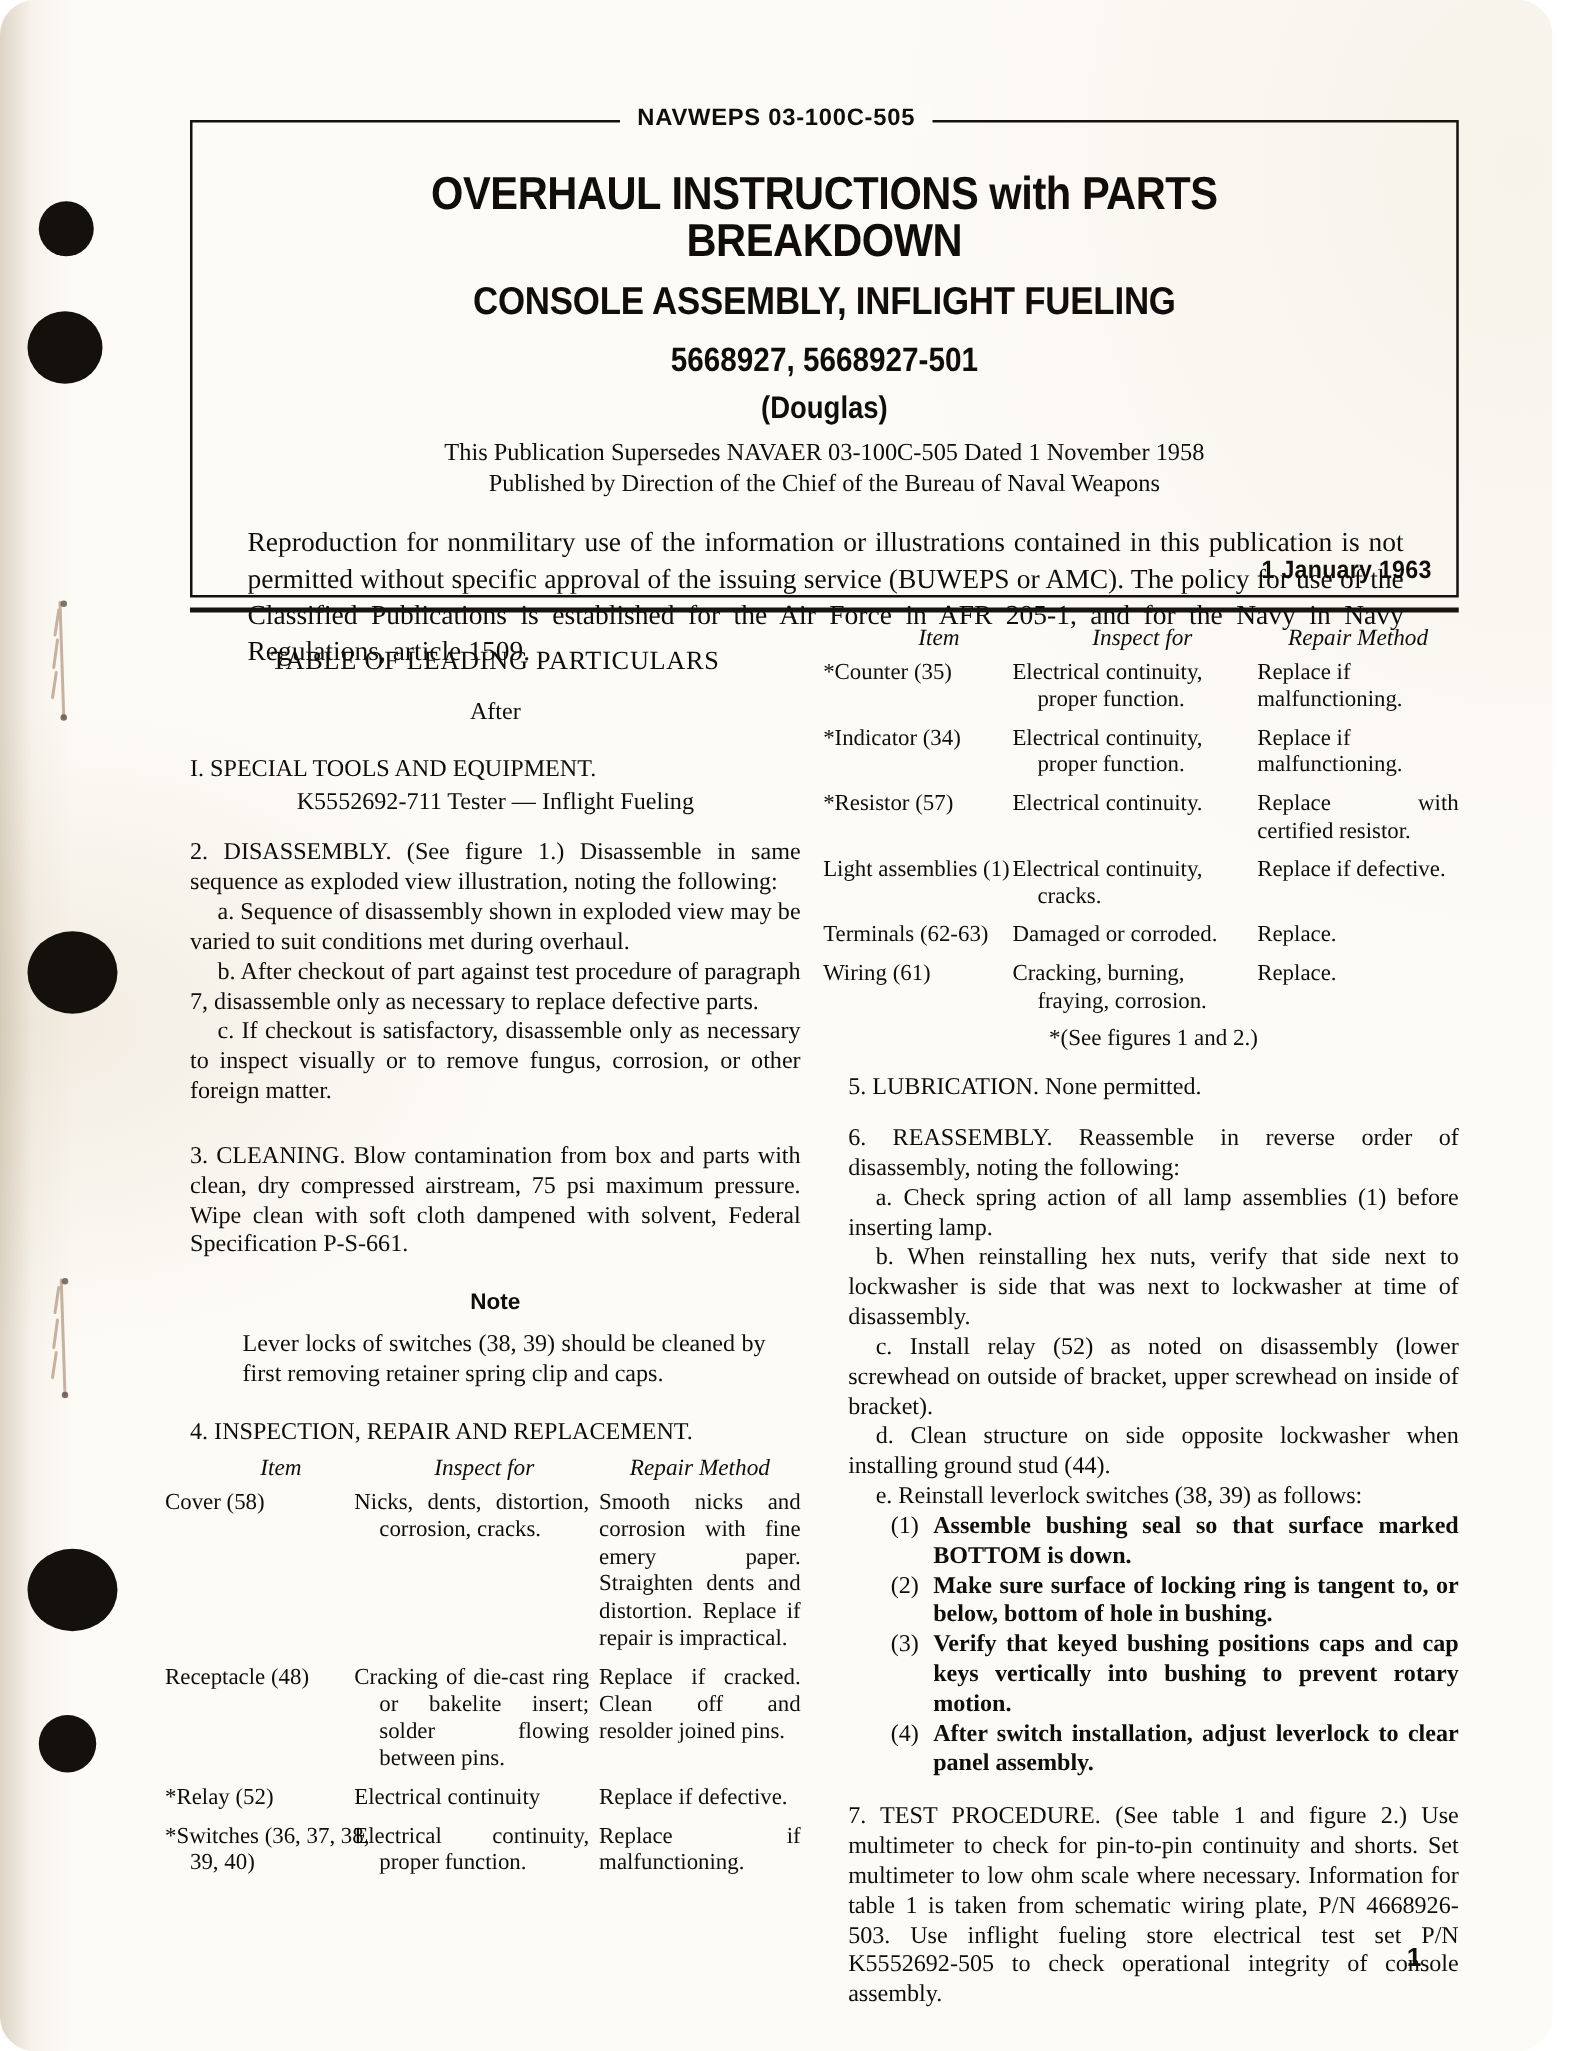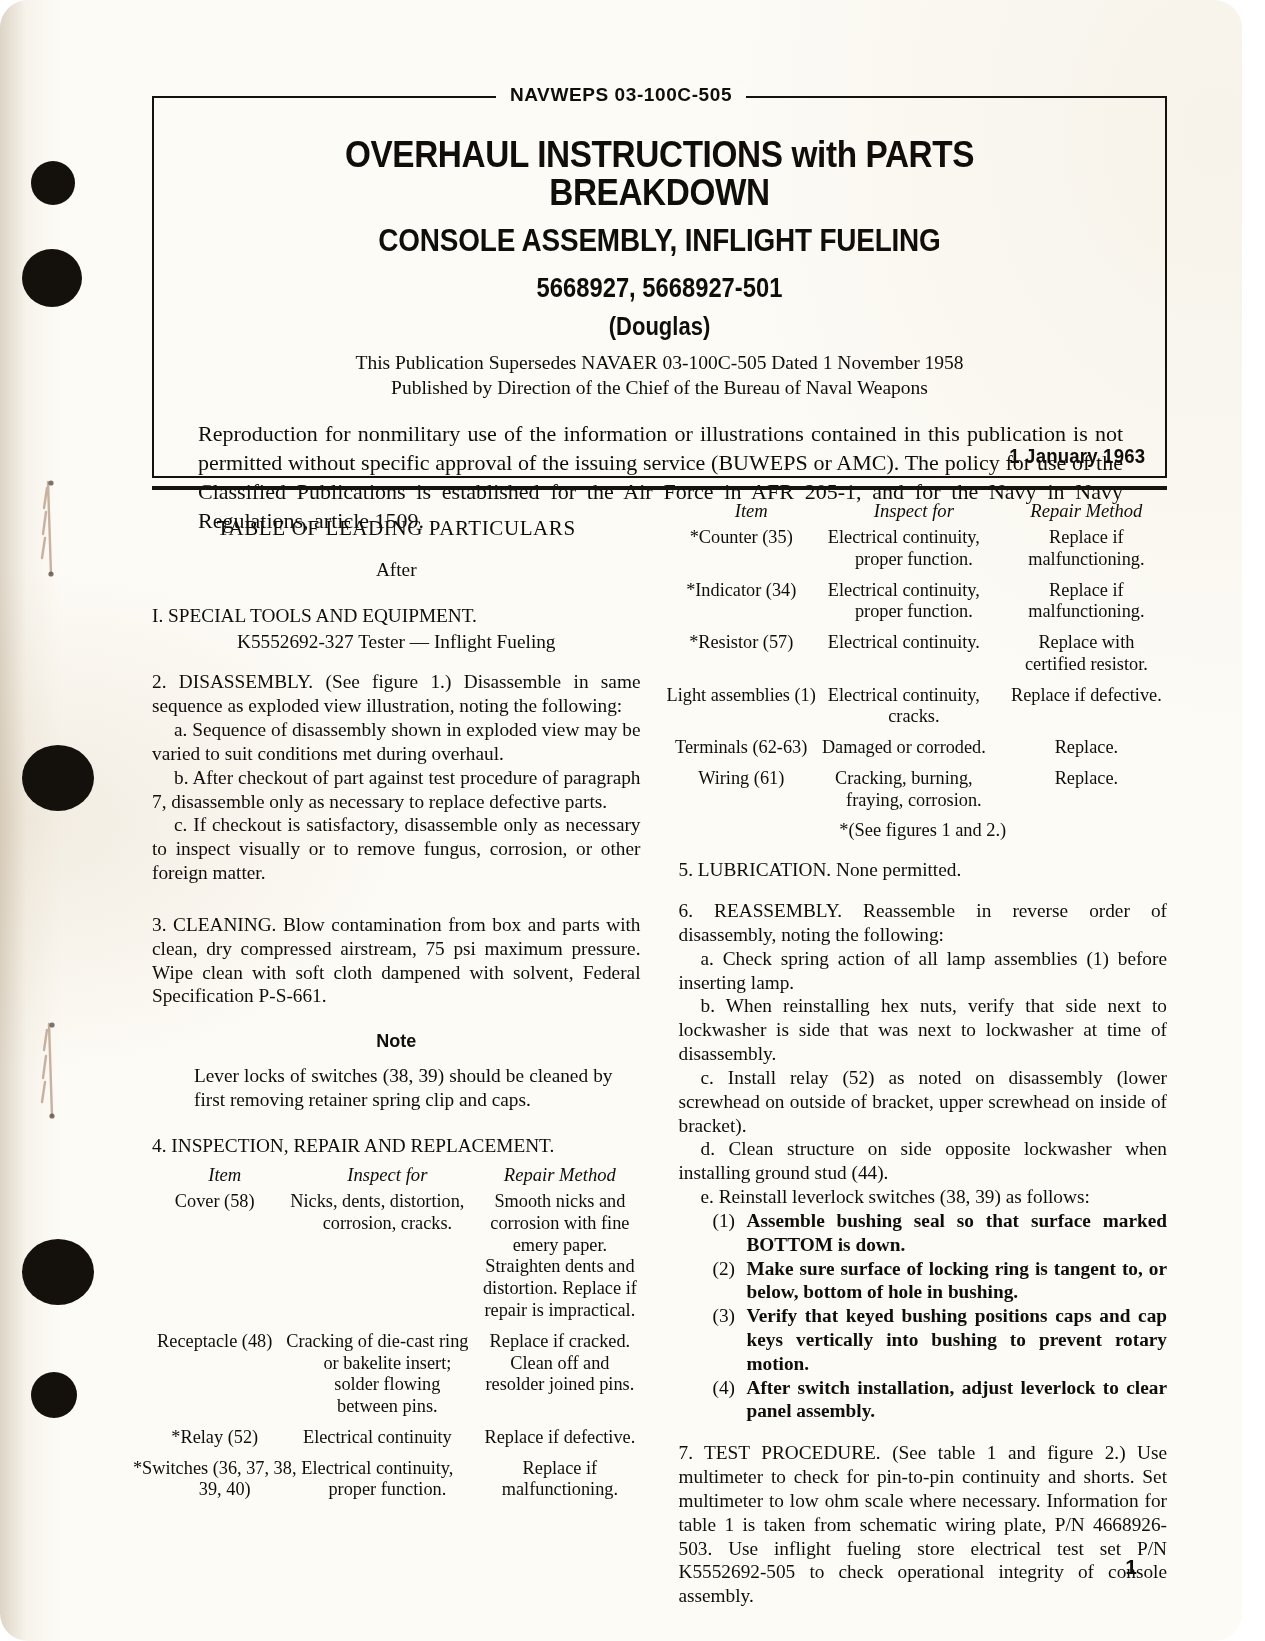--- a/index.html
+++ b/index.html
@@ -207,21 +207,20 @@
     font-weight: normal;
     font-style: italic;
     font-size: 18.6px;
     text-align: center;
     padding: 0 0 5px 0;
     vertical-align: bottom;
   }
   table.insp td {
     vertical-align: top;
     padding: 0 0 9px 0;
-    text-align: center;
   }
   .c-item   { width: 31%; padding-right: 6px !important; }
   .c-insp   { width: 36%; padding-right: 8px !important; }
   .c-rep    { width: 33%; }
   .hang {
     padding-left: 20px;
     text-indent: -20px;
   }
   .just { text-align: justify; text-justify: inter-word; }
   .footnote {
@@ -295,21 +294,21 @@
   <div class="hrule"></div>
 
   <div class="body">
 
     <div class="col">
 
       <p class="heading-center">TABLE OF LEADING PARTICULARS</p>
       <p class="center" style="margin-top:8px;">After</p>
 
       <p class="sec" style="margin-top:22px;">I. SPECIAL TOOLS AND EQUIPMENT.</p>
-      <p class="center" style="margin-top:2px;">K5552692-327 Tester — Inflight Fueling</p>
+      <p class="center" style="margin-top:2px;">K5552692-711 Tester — Inflight Fueling</p>
 
       <p class="sec">2. DISASSEMBLY. (See figure 1.) Disassemble in same sequence as exploded view illustration, noting the following:</p>
       <p class="sub">a. Sequence of disassembly shown in exploded view may be varied to suit conditions met during overhaul.</p>
       <p class="sub">b. After checkout of part against test procedure of paragraph 7, disassemble only as necessary to replace defective parts.</p>
       <p class="sub">c. If checkout is satisfactory, disassemble only as necessary to inspect visually or to remove fungus, corrosion, or other foreign matter.</p>
 
       <p class="sec" style="margin-top:28px;">3. CLEANING. Blow contamination from box and parts with clean, dry compressed airstream, 75 psi maximum pressure. Wipe clean with soft cloth dampened with solvent, Federal Specification P-S-661.</p>
 
       <p class="note-label">Note</p>
       <p class="note-body">Lever locks of switches (38, 39) should be cleaned by first removing retainer spring clip and caps.</p>

